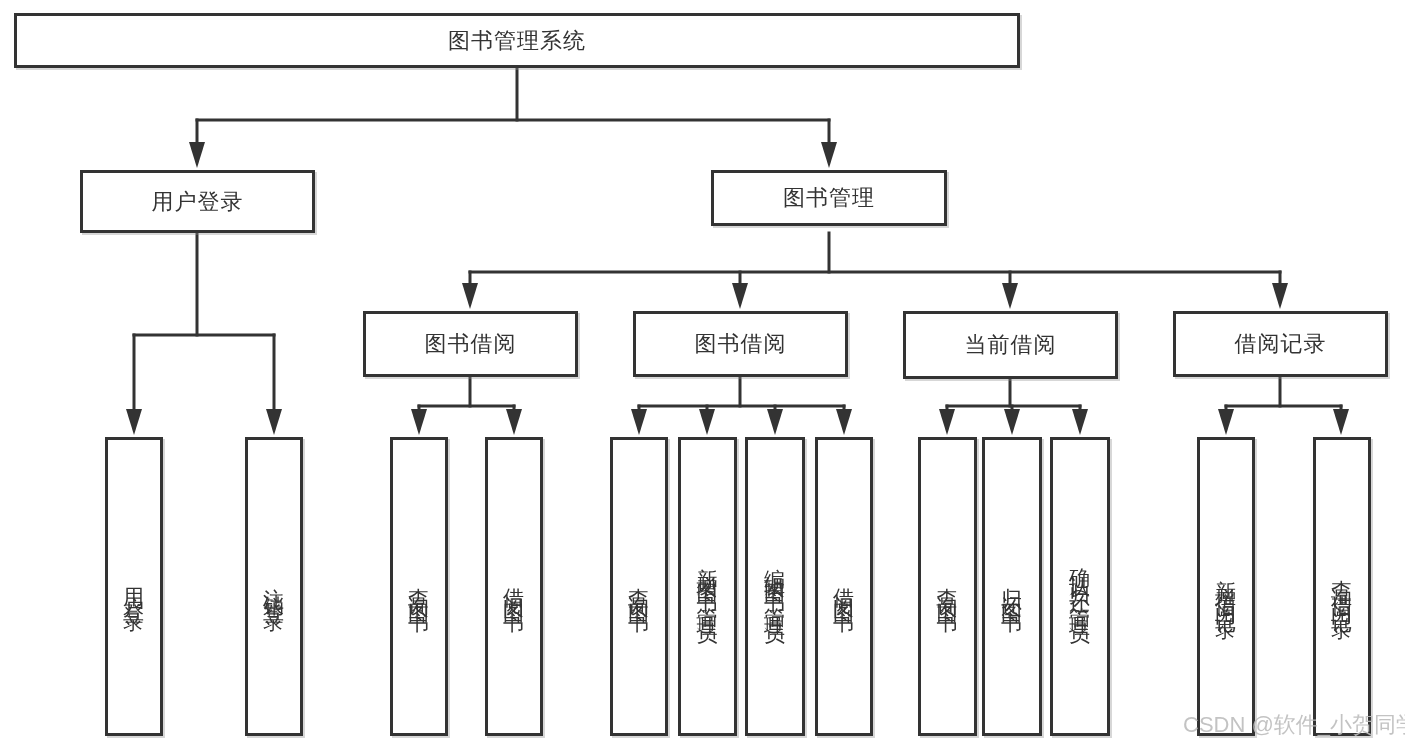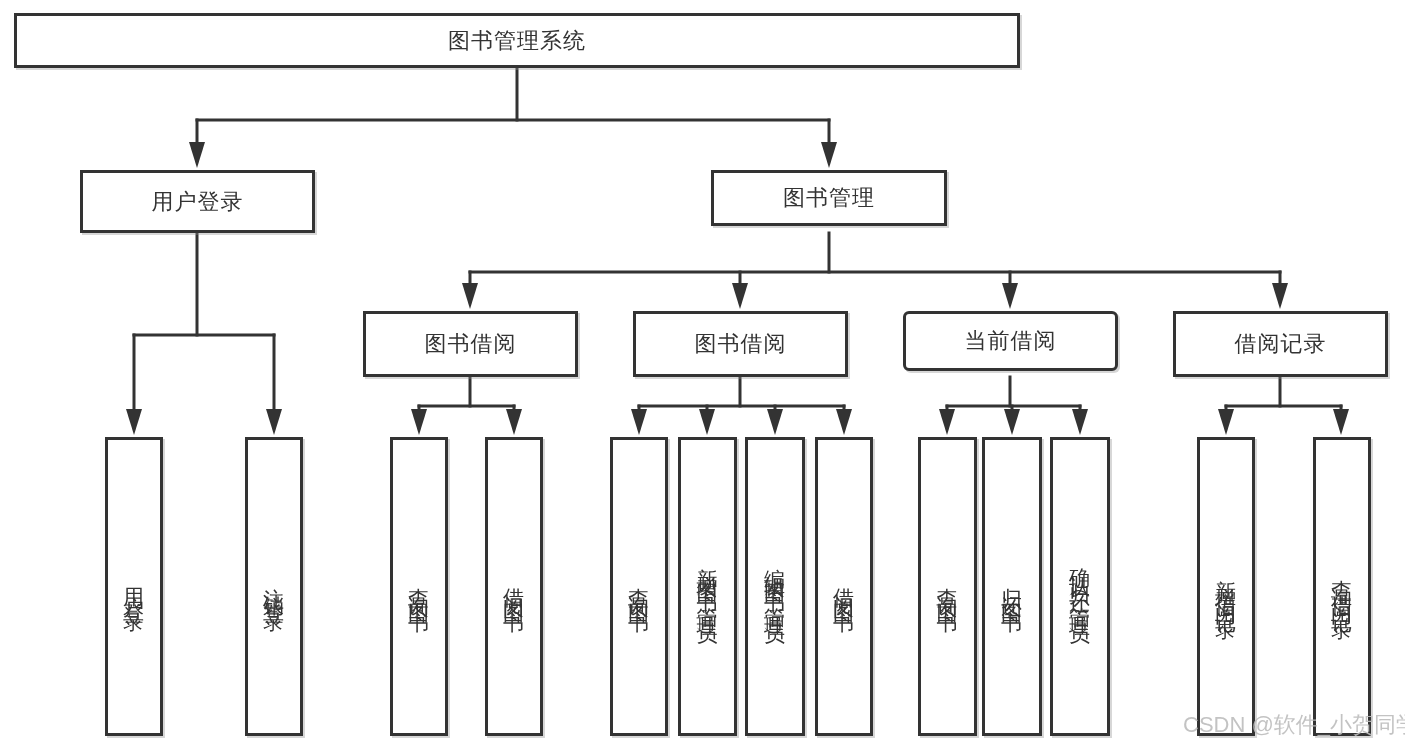--- a/index.html
+++ b/index.html
@@ -126,21 +126,21 @@
   <div class="box h" style="left:711px; top:170px; width:236px; height:56px;">
     <span class="label">图书管理</span>
   </div>
 
   <div class="box h" style="left:363px; top:311px; width:215px; height:66px;">
     <span class="label">图书借阅</span>
   </div>
   <div class="box h" style="left:633px; top:311px; width:215px; height:66px;">
     <span class="label">图书借阅</span>
   </div>
-  <div class="box h" style="left:903px; top:311px; width:215px; height:60px;border-radius:6px;">
+  <div class="box h" style="left:903px; top:311px; width:215px; height:68px;">
     <span class="label">当前借阅</span>
   </div>
   <div class="box h" style="left:1173px; top:311px; width:215px; height:66px;">
     <span class="label">借阅记录</span>
   </div>
 
   <div class="box v" style="left:105px; top:437px; width:58px; height:299px;">
     <span class="label">用户登录</span>
   </div>
   <div class="box v" style="left:245px; top:437px; width:58px; height:299px;">

